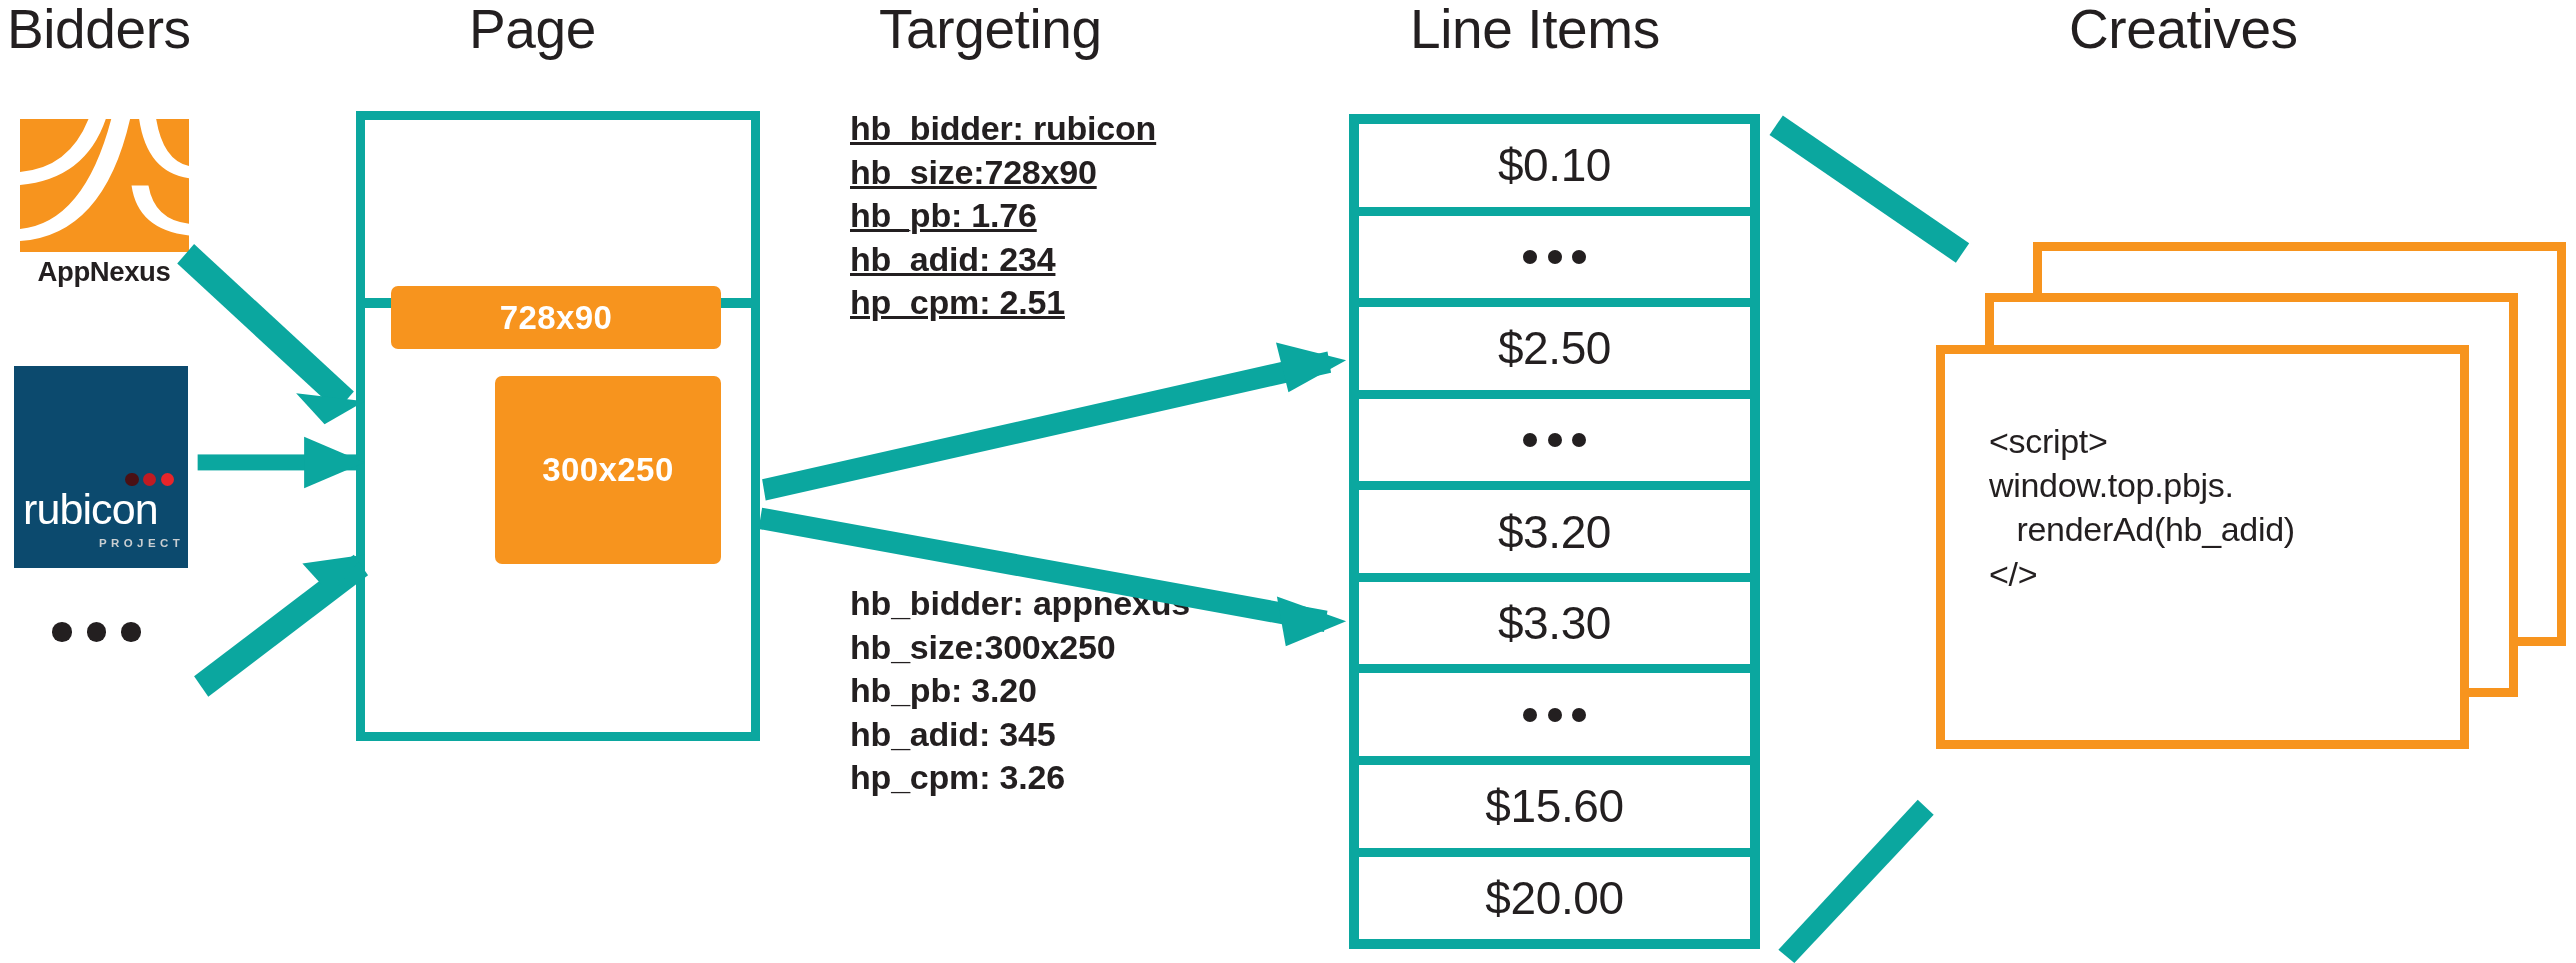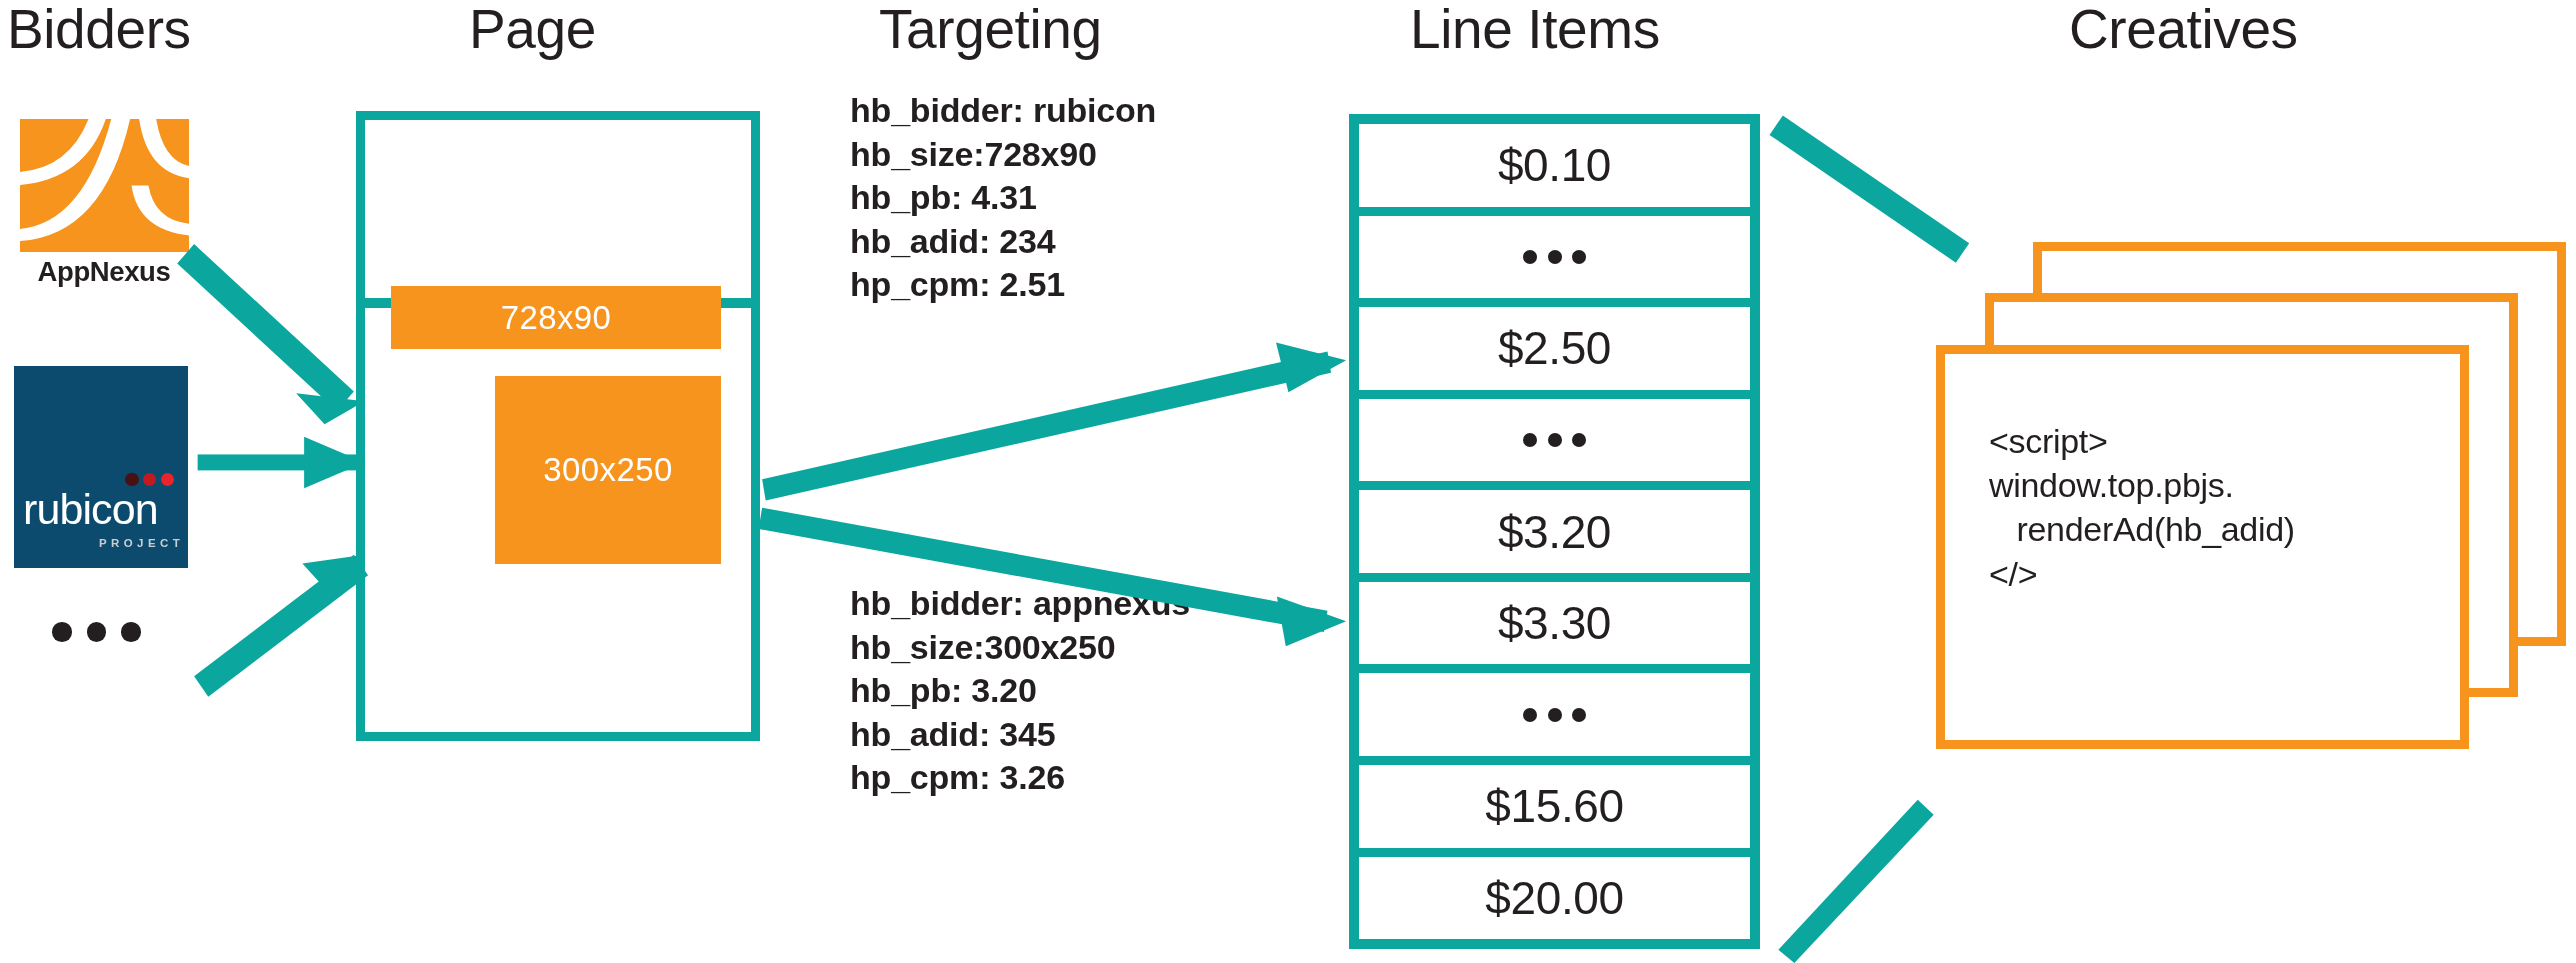--- a/index.html
+++ b/index.html
@@ -124,37 +124,38 @@
     background: #0ba79f;
   }
   .ad-slot {
     position: absolute;
     background: #f7941e;
     color: #ffffff;
     display: flex;
     align-items: center;
     justify-content: center;
     font-size: 33px;
-    font-weight: 400;
+    font-weight: 700;
     letter-spacing: 0.4px;
+    border-radius: 7px;
   }
   #ad-728x90  { left: 391px; top: 286px; width: 330px; height: 63px; }
   #ad-300x250 { left: 495px; top: 376px; width: 226px; height: 188px; }
 
   
   .targeting-block {
     position: absolute;
     font-size: 34px;
     font-weight: 700;
     color: #231f20;
     line-height: 1.28;
     letter-spacing: -0.2px;
     white-space: nowrap;
   }
-  #targeting-1 { left: 850px; top: 89px; }
+  #targeting-1 { left: 850px; top: 107px; text-decoration: underline; }
   #targeting-2 { left: 850px; top: 582px; }
 
   
   .lineitems-box {
     position: absolute;
     left: 1349px; top: 114px;
     width: 411px; height: 835px;
     background: #0ba79f;
     padding: 10px;
     box-sizing: border-box;
@@ -254,21 +255,21 @@
     </div>
 
   <div class="page-box"></div>
   <div class="page-divider"></div>
   <div class="ad-slot" id="ad-728x90">728x90</div>
   <div class="ad-slot" id="ad-300x250">300x250</div>
 
   <div class="targeting-block" id="targeting-1">
       <div>hb_bidder: rubicon</div>
       <div>hb_size:728x90</div>
-      <div>hb_pb: 4.31</div>
+      <div>hb_pb: 1.76</div>
       <div>hb_adid: 234</div>
       <div>hp_cpm: 2.51</div>
     </div>
   <div class="targeting-block" id="targeting-2">
       <div>hb_bidder: appnexus</div>
       <div>hb_size:300x250</div>
       <div>hb_pb: 3.20</div>
       <div>hb_adid: 345</div>
       <div>hp_cpm: 3.26</div>
     </div>

